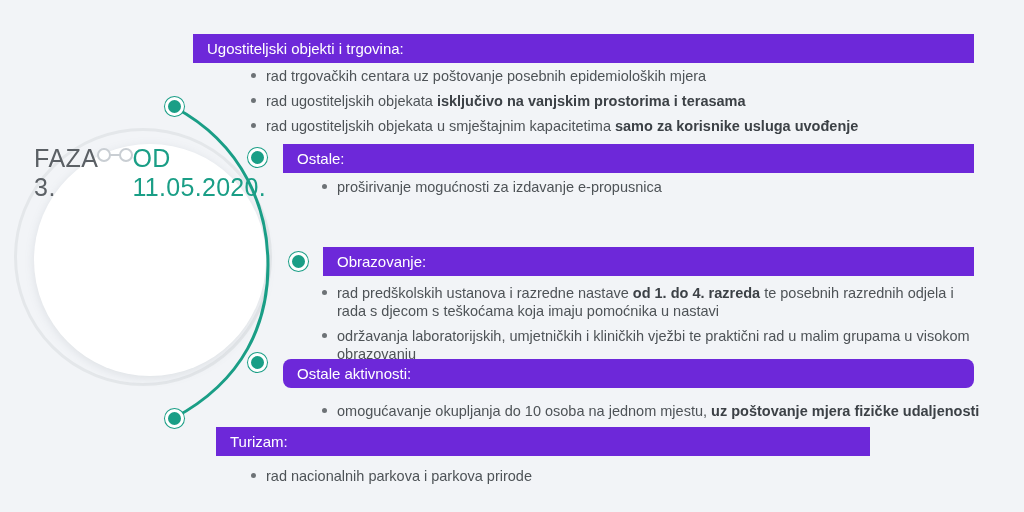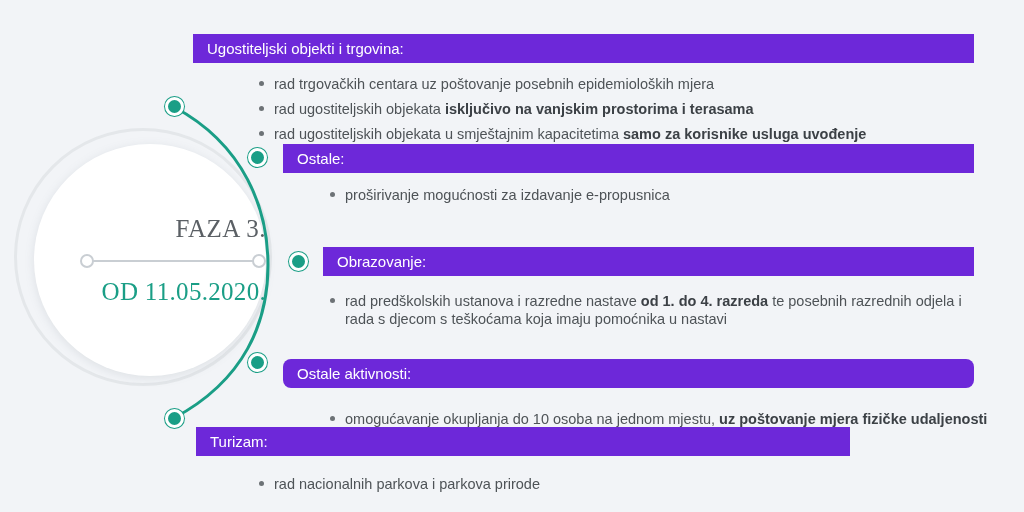--- a/index.html
+++ b/index.html
@@ -42,24 +42,23 @@
     background: #ffffff;
     box-shadow: 0 2px 10px rgba(130,140,150,0.18);
     box-sizing: border-box;
   }
   #phase-badge .badge-text {
     position: absolute;
     left: 20px; top: 16px;
     width: 232px;
     height: 232px;
     display: flex;
-    flex-direction: column;
-    align-items: flex-end;
+    flex-direction: row;
+    align-items: flex-start;
     justify-content: center;
-    font-family: Liberation Serif, serif;
   }
   .phase-label {
     font-size: 25px;
     color: #5b6065;
     letter-spacing: 0.5px;
     margin-bottom: 7px;
   }
   .phase-divider {
     width: 186px;
     height: 18px;
@@ -119,21 +118,21 @@
     background: #6d28d9;
     color: #ffffff;
     font-size: 15px;
     display: flex;
     align-items: center;
     padding-left: 14px;
     box-sizing: border-box;
   }
   .bullets {
     position: absolute;
-    margin: 12px;
+    margin: 4px;
     padding: 0;
     list-style: none;
   }
   .bullets li {
     position: relative;
     padding-left: 22px;
     color: #4e5357;
     font-size: 14.5px;
     line-height: 18px;
     margin-bottom: 7px;
@@ -187,23 +186,24 @@
 </ul>
 
 <div class="section-header" style="left:283px; top:144px; width:691px;">Ostale:</div>
 <ul class="bullets" style="left:311px; top:174px; width:670px;">
   <li><span>proširivanje mogućnosti za izdavanje e-propusnica</span></li>
 </ul>
 
 <div class="section-header" style="left:323px; top:247px; width:651px;">Obrazovanje:</div>
 <ul class="bullets" style="left:311px; top:280px; width:660px;">
   <li><span>rad predškolskih ustanova i razredne nastave </span><b>od 1. do 4. razreda</b><span> te posebnih razrednih odjela i rada s djecom s teškoćama koja imaju pomoćnika u nastavi</span></li>
+  <li><span>održavanja laboratorijskih, umjetničkih i kliničkih vježbi te praktični rad u malim grupama u visokom obrazovanju</span></li>
 </ul>
 
 <div class="section-header" style="left:283px; top:359px; width:691px;border-radius:8px;">Ostale aktivnosti:</div>
 <ul class="bullets" style="left:311px; top:398px; width:670px;">
   <li><span>omogućavanje okupljanja do 10 osoba na jednom mjestu, </span><b>uz poštovanje mjera fizičke udaljenosti</b></li>
 </ul>
 
-<div class="section-header" style="left:196px; top:427px; width:654px;">Turizam:</div>
+<div class="section-header" style="left:216px; top:427px; width:654px;">Turizam:</div>
 <ul class="bullets" style="left:240px; top:463px; width:740px;">
   <li><span>rad nacionalnih parkova i parkova prirode</span></li>
 </ul>
 
 </body></html>

